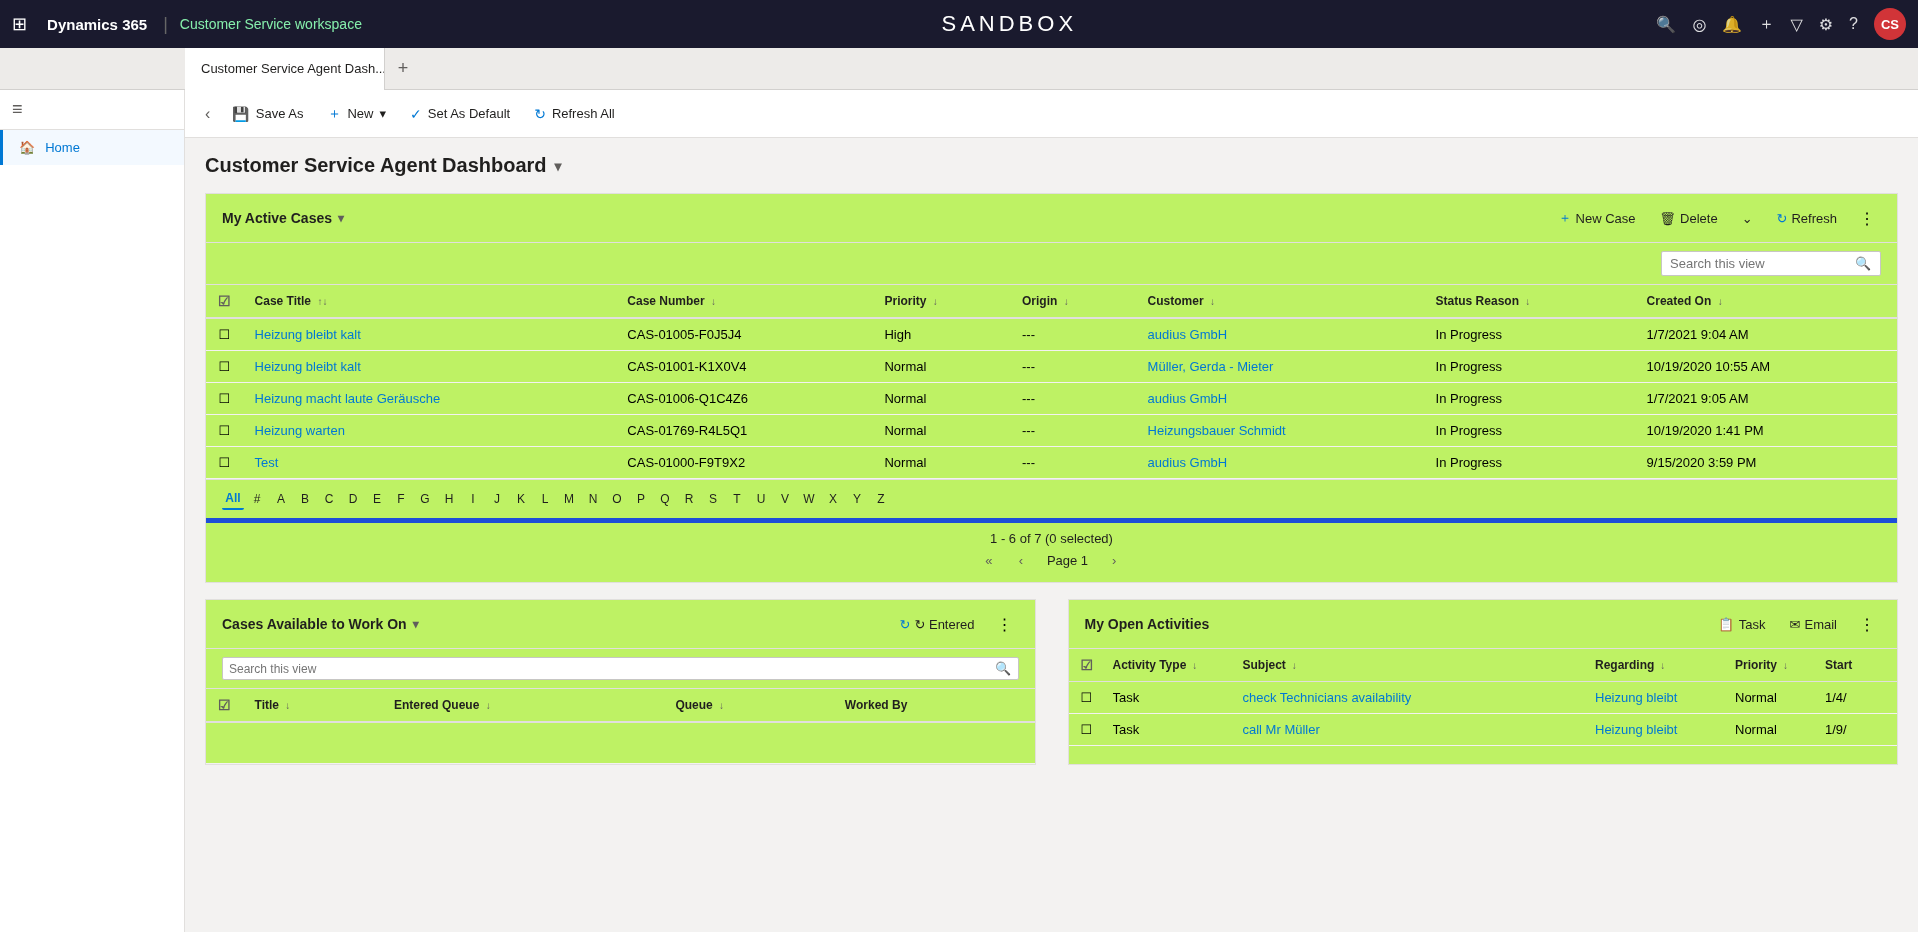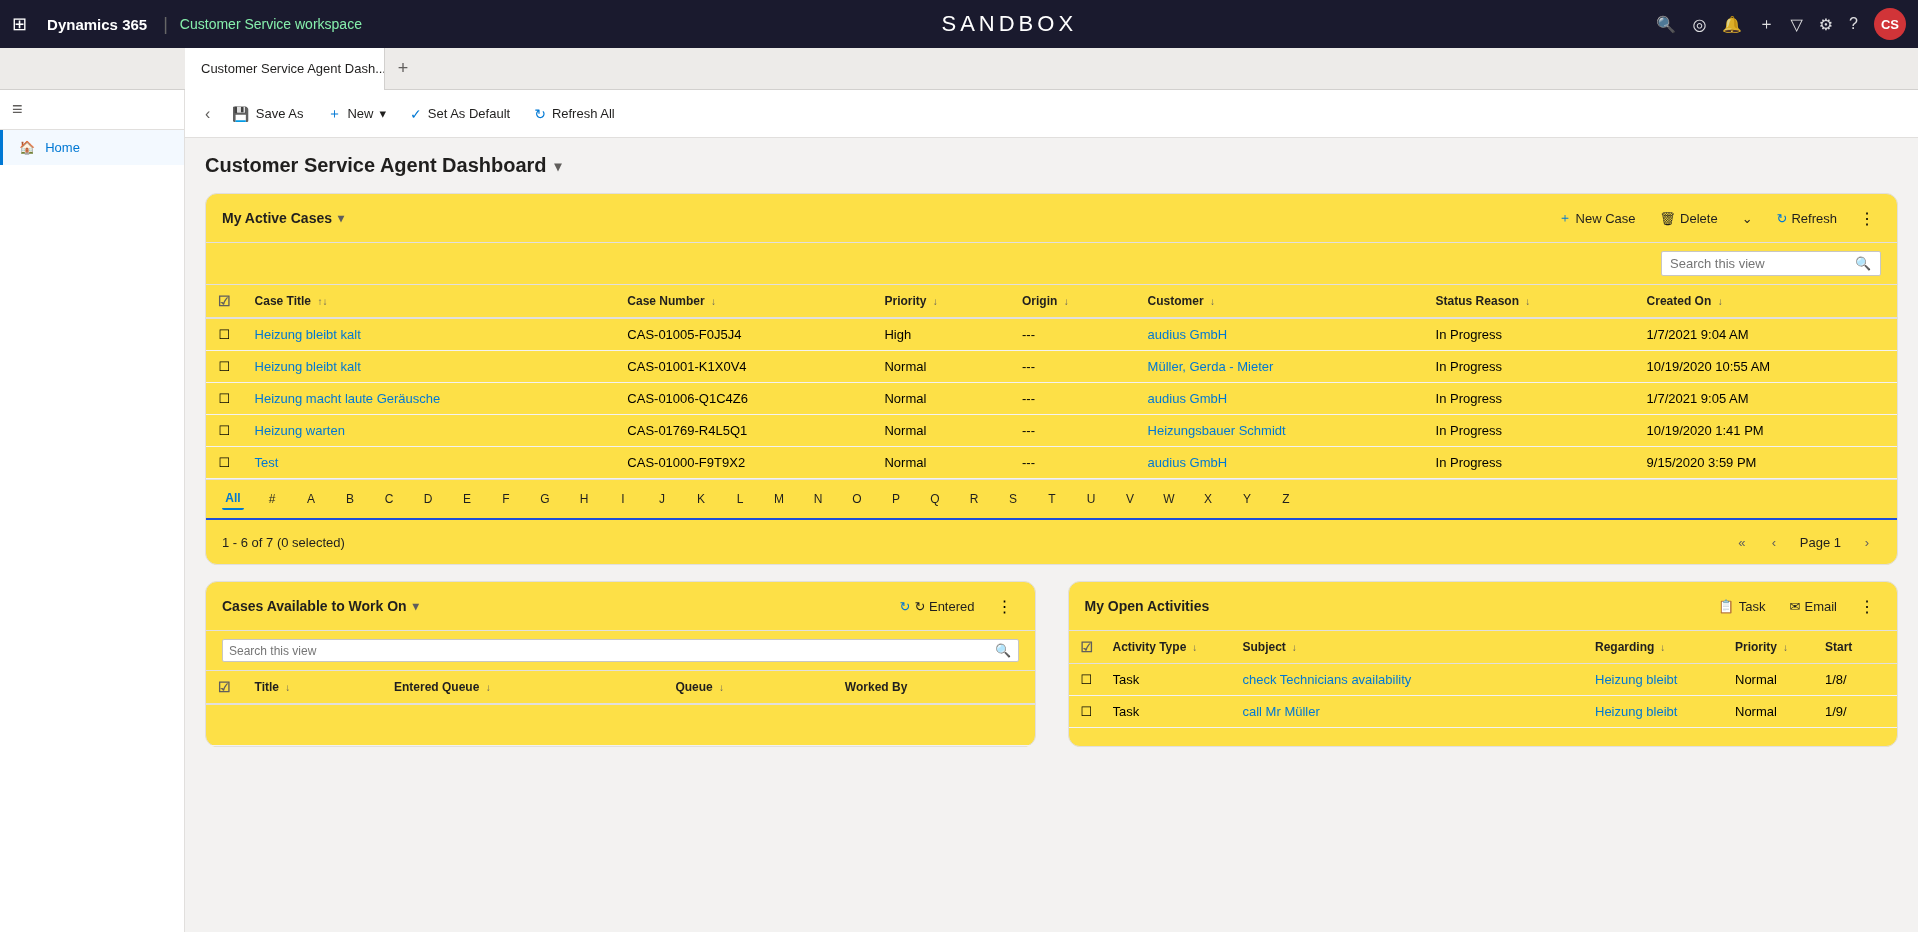--- a/index.html
+++ b/index.html
@@ -188,23 +188,23 @@
       color: #201f1e;
       margin-bottom: 16px;
       display: flex;
       align-items: center;
       gap: 8px;
     }
     .page-title-chevron { font-size: 14px; color: #605e5c; cursor: pointer; }
 
     
     .panel {
-      background: #fde047;
+      background: #bef264;
       border: 1px solid #e1dfdd;
-      border-radius: 12px;
+      border-radius: 0;
       margin-bottom: 16px;
     }
     .panel-header {
       display: flex;
       align-items: center;
       padding: 10px 16px;
       border-bottom: 1px solid #e1dfdd;
       gap: 8px;
     }
     .panel-title {
@@ -302,21 +302,21 @@
       cursor: pointer;
       text-decoration: none;
     }
     .check-col { width: 32px; text-align: center; }
     .checkbox-icon { font-size: 14px; color: #605e5c; cursor: pointer; }
 
     
     .alpha-filter {
       display: flex;
       flex-wrap: nowrap;
-      gap: 17px;
+      gap: 2px;
       padding: 8px 16px;
       border-top: 1px solid #e1dfdd;
       overflow-x: auto;
     }
     .alpha-btn {
       min-width: 22px;
       height: 22px;
       display: flex;
       align-items: center;
       justify-content: center;
@@ -329,23 +329,24 @@
       color: #0078d4;
       font-weight: 600;
       border-bottom: 2px solid #0078d4;
     }
 
     
     .pagination {
       display: flex;
       align-items: center;
       padding: 8px 16px;
-      border-top: 2px solid #1d4ed8;
-      font-size: 13px;
-      color: #201f1e;
+      border-top: 5px solid #1d4ed8;
+      font-size: 13px;
+      color: #201f1e;
+      flex-direction: column;
     }
     .pagination-info { flex: 1; }
     .pagination-controls {
       display: flex;
       align-items: center;
       gap: 4px;
     }
     .page-btn {
       width: 28px;
       height: 28px;
@@ -812,21 +813,21 @@
         <span>☐</span>
       </div>
       <div class="act-cell act-col-type">Task</div>
       <div class="act-cell act-col-subject">
         <a class="link-cell">check Technicians availability</a>
       </div>
       <div class="act-cell act-col-regarding">
         <a class="link-cell">Heizung bleibt</a>
       </div>
       <div class="act-cell act-col-priority">Normal</div>
-      <div class="act-cell act-col-start">1/8/</div>
+      <div class="act-cell act-col-start">1/4/</div>
     </div>
               <div class="act-row">
       <div class="act-cell act-col-check">
         <span>☐</span>
       </div>
       <div class="act-cell act-col-type">Task</div>
       <div class="act-cell act-col-subject">
         <a class="link-cell">call Mr Müller</a>
       </div>
       <div class="act-cell act-col-regarding">

